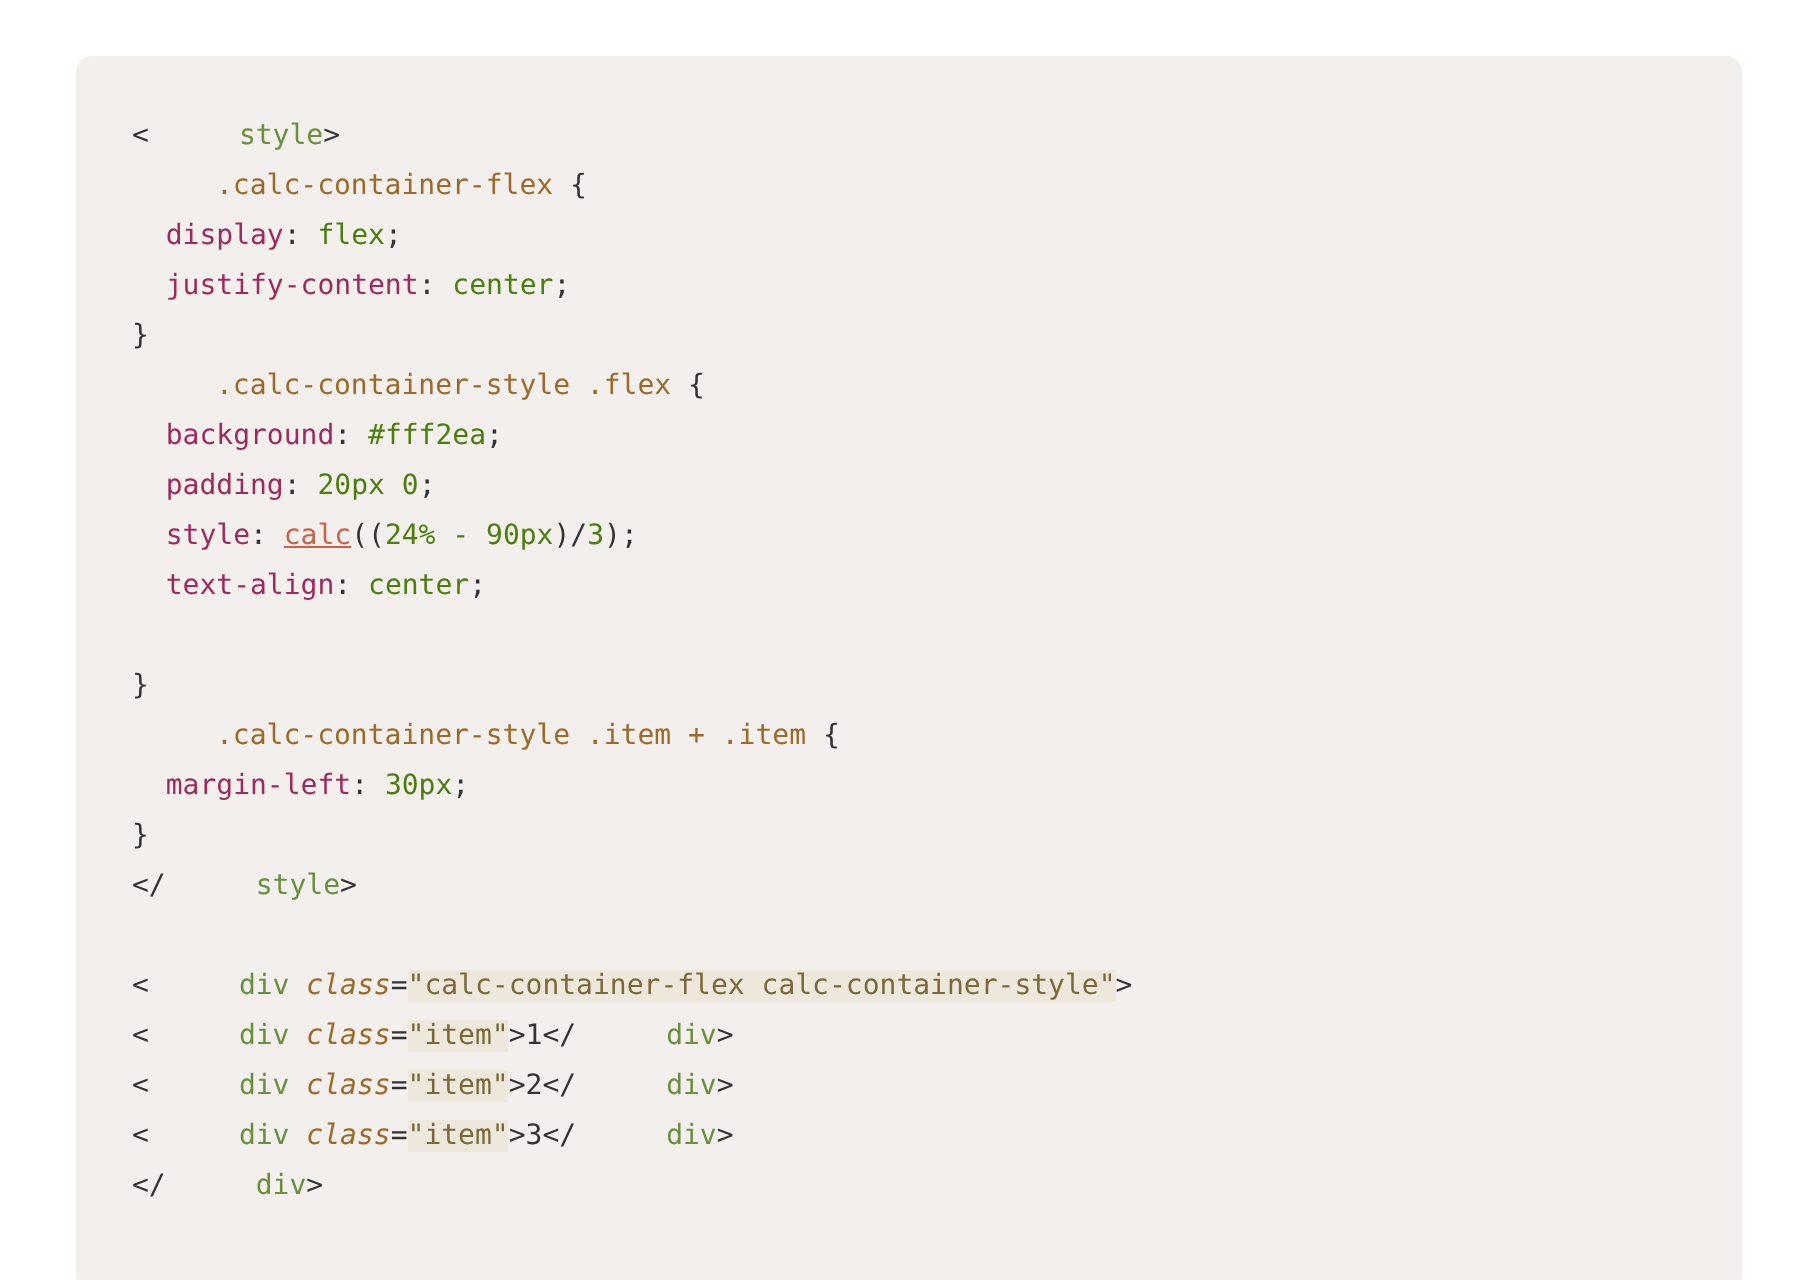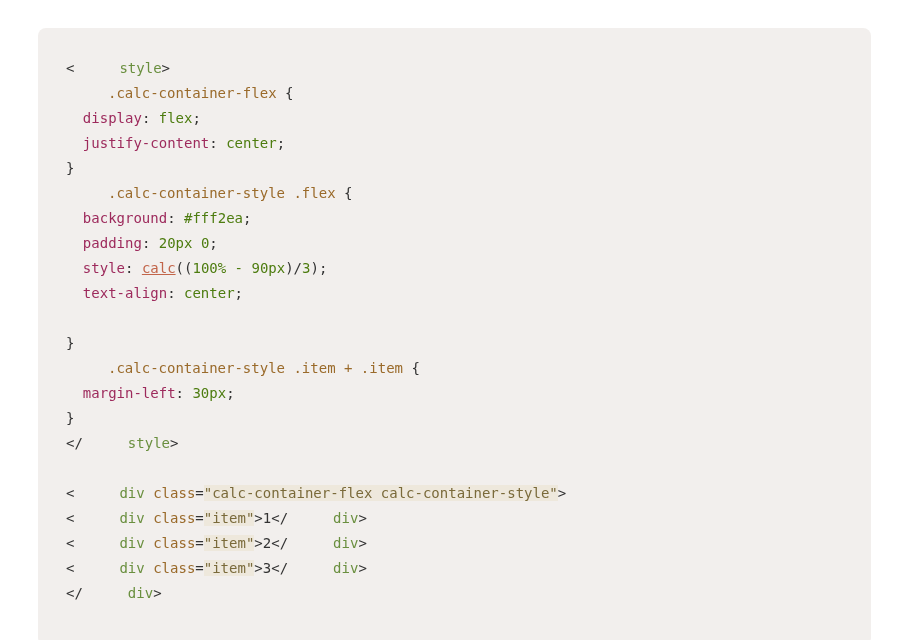--- a/index.html
+++ b/index.html
@@ -22,37 +22,37 @@
       white-space: pre;
       overflow-x: auto;
     }
     .tag { color: #6a8f3f; margin-left: 45px; }
     .selector { color: #9a6a2a; margin-left: 42px; }
     .punc { color: #333; }
     .prop { color: #9d2a5c; text-align: right; }
     .val { color: #4d7c0f; }
     .func { color: #c2654a; text-decoration: underline; }
     .paren { color: #333; }
-    .attr { color: #9a6a2a; }
+    .attr { color: #9a6a2a; font-style: italic; }
     .str { color: #7a6a3a; background: #eee8dc; }
     .angle { color: #333; }
     .text { color: #333; }
   </style>
 </head>
 <body>
 
 <div class="code-block"><code id="code-target"><span class="angle">&lt;</span><span class="tag">style</span><span class="angle">&gt;</span>
 <span class="selector">.calc-container-flex</span><span class="punc"> {</span>
 <span class="punc">  </span><span class="prop">display</span><span class="punc">: </span><span class="val">flex</span><span class="punc">;</span>
 <span class="punc">  </span><span class="prop">justify-content</span><span class="punc">: </span><span class="val">center</span><span class="punc">;</span>
 <span class="punc">}</span>
 <span class="selector">.calc-container-style .flex</span><span class="punc"> {</span>
 <span class="punc">  </span><span class="prop">background</span><span class="punc">: </span><span class="val">#fff2ea</span><span class="punc">;</span>
 <span class="punc">  </span><span class="prop">padding</span><span class="punc">: </span><span class="val">20px 0</span><span class="punc">;</span>
-<span class="punc">  </span><span class="prop">style</span><span class="punc">: </span><span class="func">calc</span><span class="paren">((</span><span class="val">100% - 90px</span><span class="paren">)/</span><span class="val">3</span><span class="paren">)</span><span class="punc">;</span>
+<span class="punc">  </span><span class="prop">style</span><span class="punc">: </span><span class="func">calc</span><span class="paren">((</span><span class="val">24% - 90px</span><span class="paren">)/</span><span class="val">3</span><span class="paren">)</span><span class="punc">;</span>
 <span class="punc">  </span><span class="prop">text-align</span><span class="punc">: </span><span class="val">center</span><span class="punc">;</span>
 <span class="punc"> </span>
 <span class="punc">}</span>
 <span class="selector">.calc-container-style .item + .item</span><span class="punc"> {</span>
 <span class="punc">  </span><span class="prop">margin-left</span><span class="punc">: </span><span class="val">30px</span><span class="punc">;</span>
 <span class="punc">}</span>
 <span class="angle">&lt;/</span><span class="tag">style</span><span class="angle">&gt;</span>
 <span class="punc"> </span>
 <span class="angle">&lt;</span><span class="tag">div</span><span class="punc"> </span><span class="attr">class</span><span class="punc">=</span><span class="str">"calc-container-flex calc-container-style"</span><span class="angle">&gt;</span>
 <span class="angle">&lt;</span><span class="tag">div</span><span class="punc"> </span><span class="attr">class</span><span class="punc">=</span><span class="str">"item"</span><span class="angle">&gt;</span><span class="text">1</span><span class="angle">&lt;/</span><span class="tag">div</span><span class="angle">&gt;</span>

